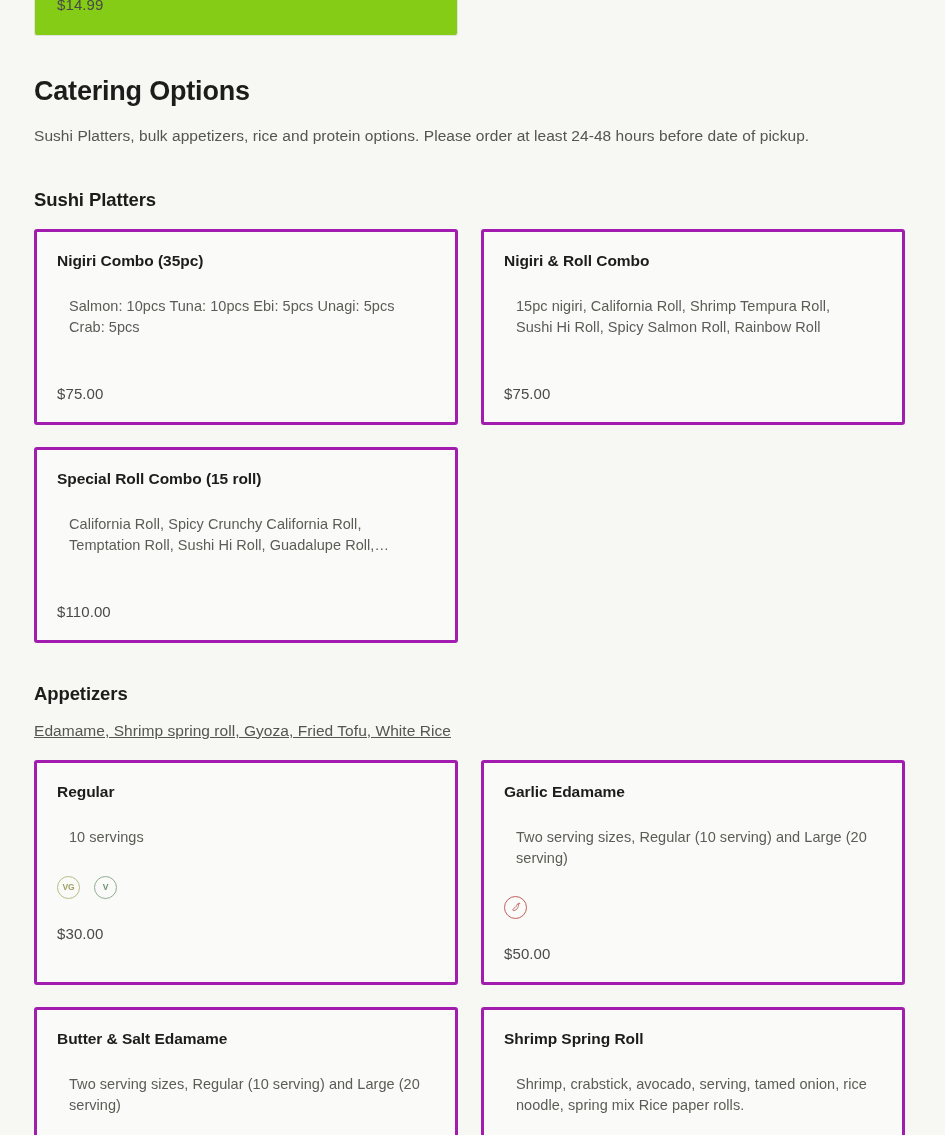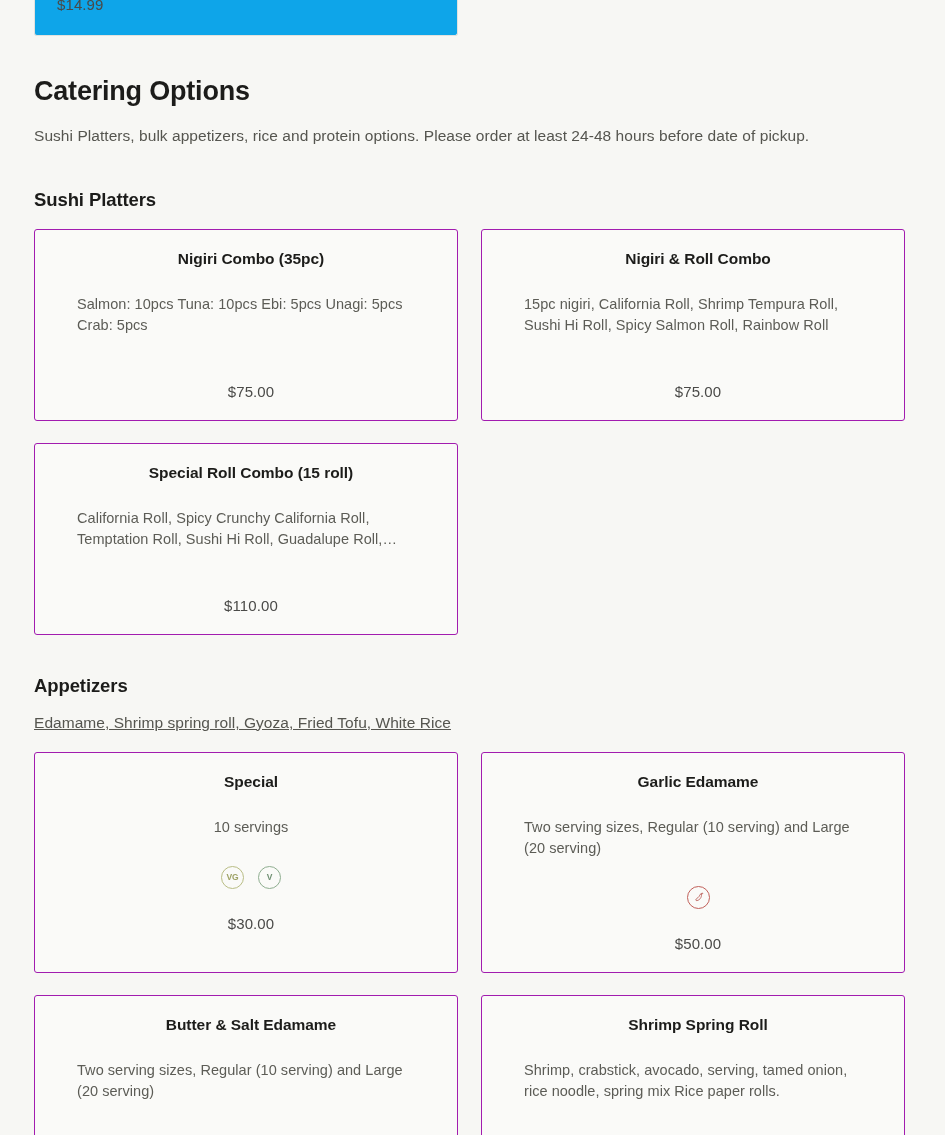--- a/index.html
+++ b/index.html
@@ -22,21 +22,21 @@
 
   .content {
     padding: 0 34px;
   }
 
   
   .top-clip {
     width: 424px;
     height: 36px;
     margin-left: 0px;
-    background: #0ea5e9;
+    background: #84cc16;
     border: 1px solid #e2e2de;
     border-top: none;
     border-radius: 0 0 3px 3px;
     position: relative;
   }
   .top-clip .price {
     position: absolute;
     left: 22px;
     top: -4px;
     font-size: 15px;
@@ -81,27 +81,26 @@
   .grid {
     display: grid;
     grid-template-columns: 424px 424px;
     column-gap: 23px;
     row-gap: 22px;
     margin-top: 18px;
   }
 
   .card {
     background: #fafaf8;
-    border: 1px solid #a21caf;
+    border: 3px solid #a21caf;
     border-radius: 3px;
-    padding: 19px 20px 20px 30px;
+    padding: 19px 20px 20px 20px;
     display: flex;
     flex-direction: column;
     min-height: 160px;
-    align-items: center;
   }
   .card.tall { min-height: 164px; }
 
   .card-title {
     font-size: 15.5px;
     font-weight: 600;
     color: #1c1c1a;
     letter-spacing: -0.05px;
     margin: 0 0 14px 0;
     line-height: 1.25;
@@ -184,21 +183,21 @@
       </div>
 
     </div>
 
     <h2 class="subsection-title">Appetizers</h2>
     <p class="subsection-desc">Edamame, Shrimp spring roll, Gyoza, Fried Tofu, White Rice</p>
 
     <div class="grid">
 
       <div class="card">
-        <div class="card-title">Special</div>
+        <div class="card-title">Regular</div>
         <div class="card-desc">10 servings</div>
         <div class="badges">
           <span class="badge badge-vg">VG</span>
           <span class="badge badge-v">V</span>
         </div>
         <div class="card-price">$30.00</div>
       </div>
 
       <div class="card">
         <div class="card-title">Garlic Edamame</div>

